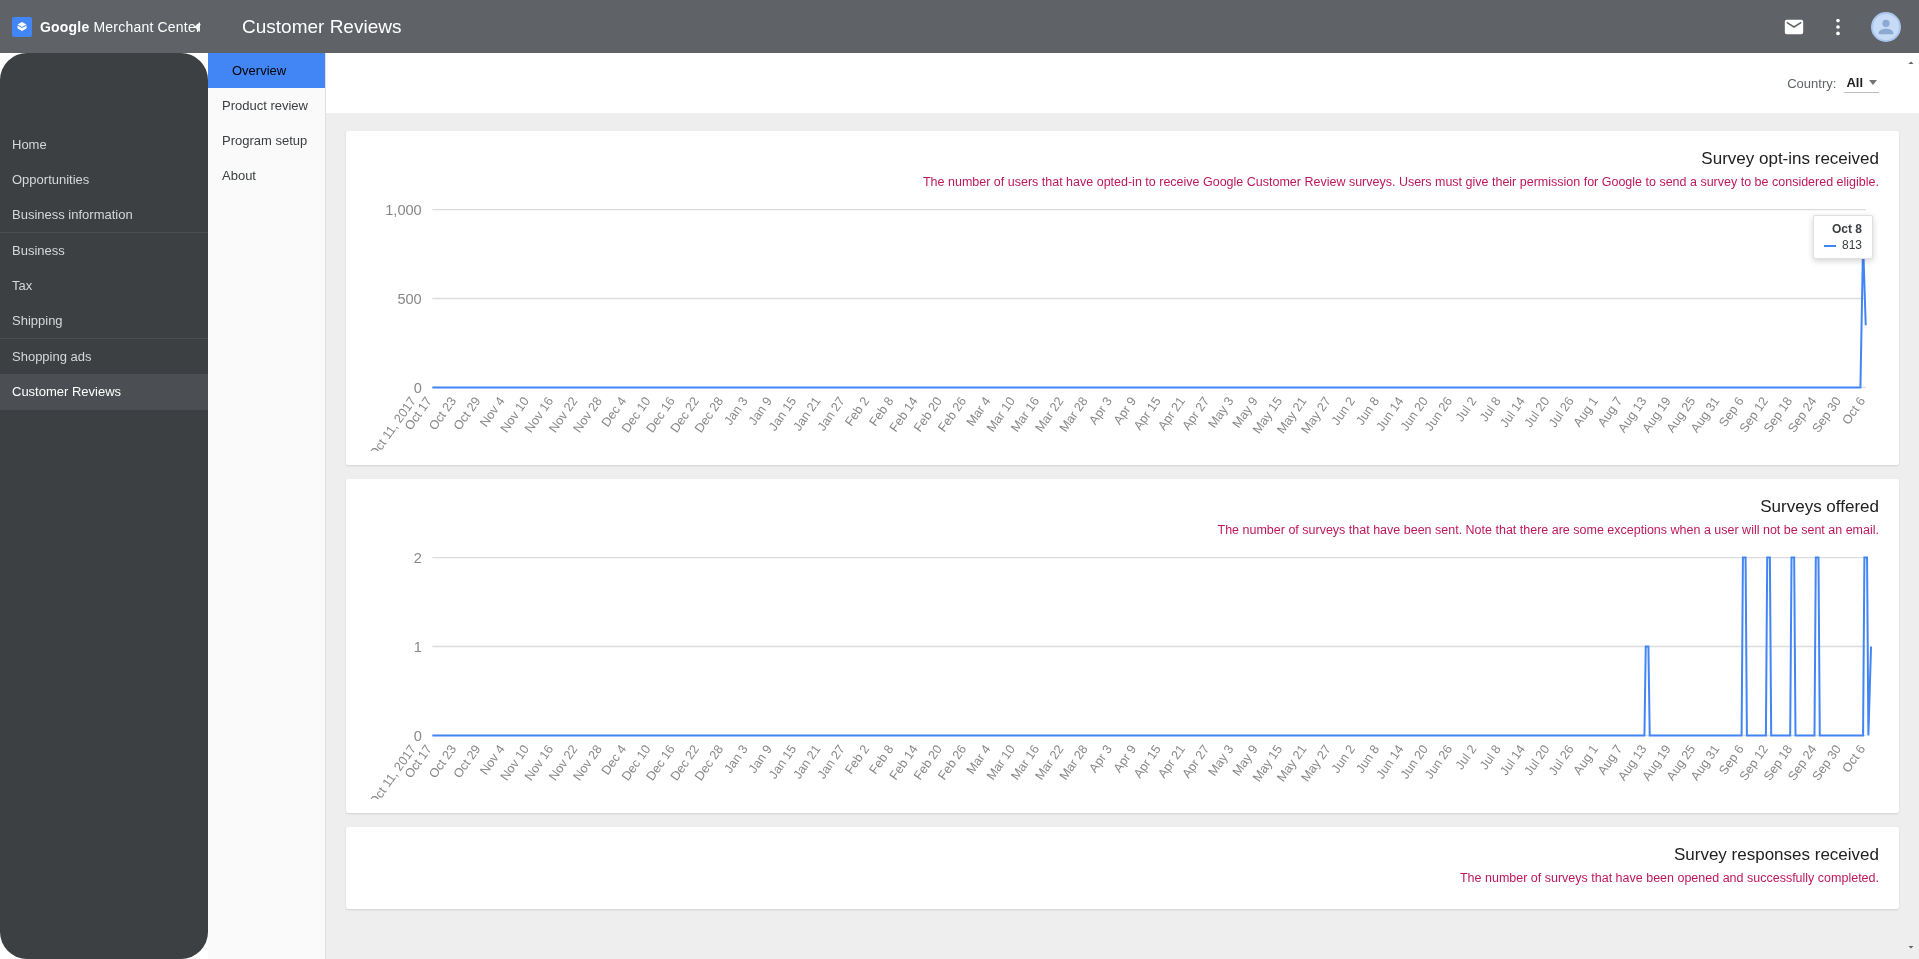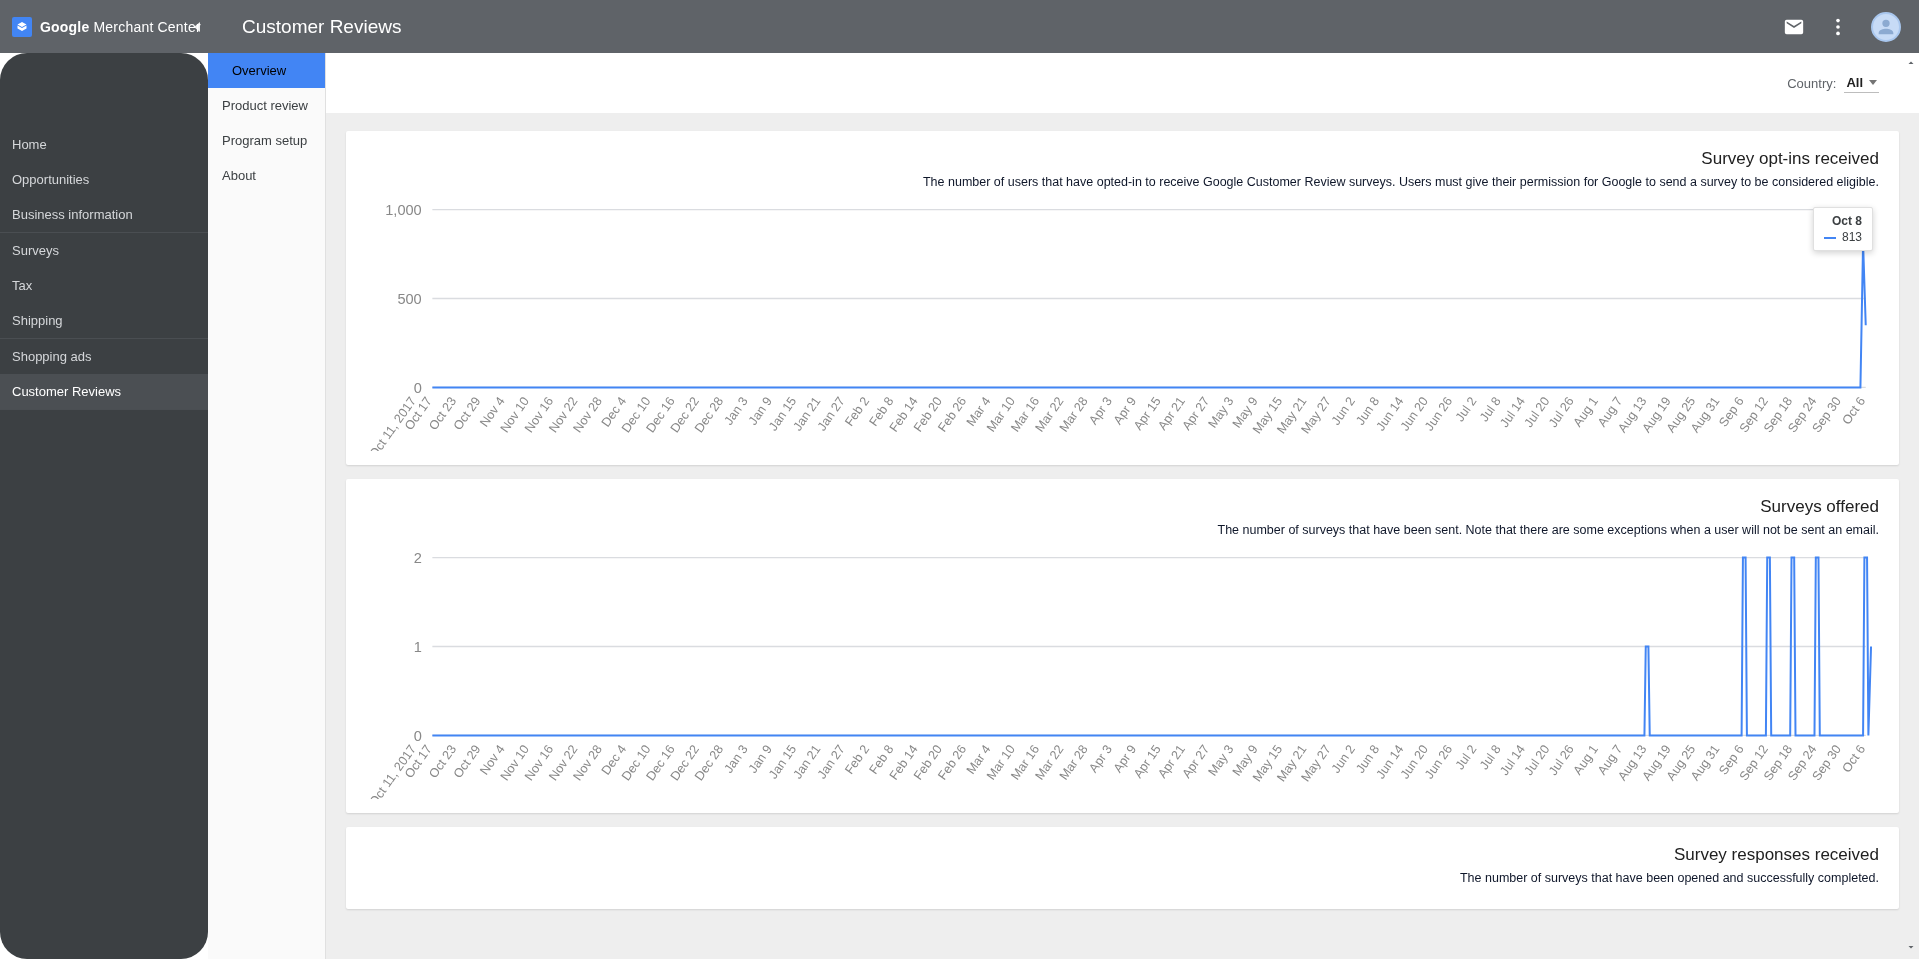--- a/index.html
+++ b/index.html
@@ -94,27 +94,27 @@
   .country-select .caret {
     width: 0; height: 0; border-left: 4px solid transparent; border-right: 4px solid transparent; border-top: 5px solid #757575; margin-left: 6px;
   }
 
   .cards { padding: 18px 20px; display: flex; flex-direction: column; gap: 14px; text-align: right; }
   .card {
     background: #fff; border-radius: 2px; box-shadow: 0 1px 2px rgba(0,0,0,.12);
     padding: 18px 20px 14px;
   }
   .card h2 { font-size: 17px; font-weight: 500; color: #212121; margin-bottom: 6px; }
-  .card .desc { font-size: 12.5px; color: #0f172a; margin-bottom: 10px; }
+  .card .desc { font-size: 12.5px; color: #be185d; margin-bottom: 10px; }
 
   .chart-wrap { position: relative; }
   .chart { width: 100%; display: block; }
 
   .tooltip {
-    position: absolute; right: 6px; top: 8px;
+    position: absolute; right: 6px; top: 16px;
     background: #fff; border: 1px solid #e0e0e0; box-shadow: 0 2px 6px rgba(0,0,0,.18);
     font-size: 12px; padding: 6px 10px; color: #3c4043; border-radius: 2px;
   }
   .tooltip .tdate { font-weight: 600; margin-bottom: 2px; }
   .tooltip .tval::before {
     content: ""; display: inline-block; width: 12px; height: 2px; background: #4285f4; vertical-align: middle; margin-right: 6px;
   }
 
   
   .scrollhint { position: absolute; right: 2px; width: 12px; }
@@ -167,21 +167,21 @@
 
   <div class="sidebar">
     <div class="spacer-top"></div>
     <div id="sidebar-groups">
         <div class="group">
           <div class="item">Home</div>
           <div class="item">Opportunities</div>
           <div class="item">Business information</div>
         </div>
         <div class="group">
-          <div class="item">Surveys</div>
+          <div class="item">Business</div>
           <div class="item">Tax</div>
           <div class="item">Shipping</div>
         </div>
         <div class="group">
           <div class="item">Shopping ads</div>
           <div class="item active">Customer Reviews</div>
         </div>
       </div>
   </div>
 

